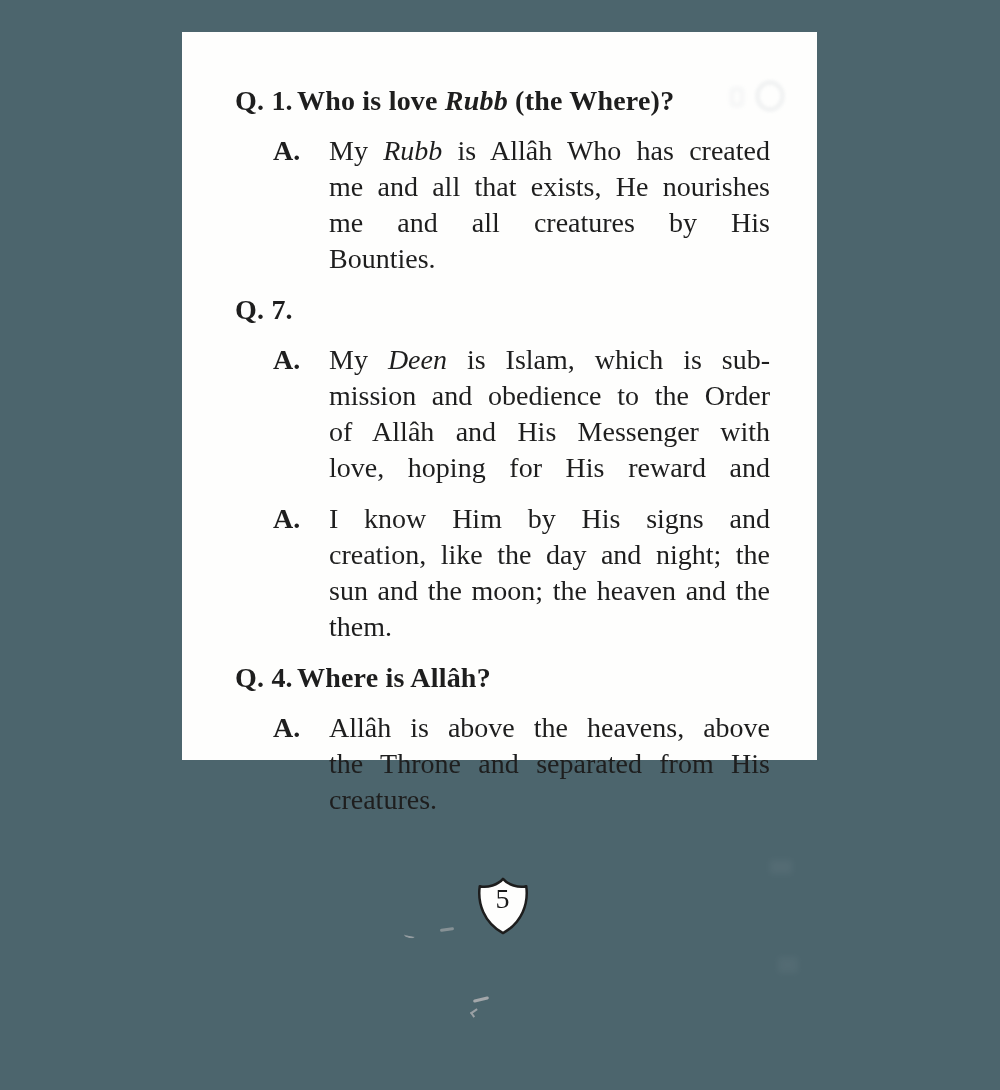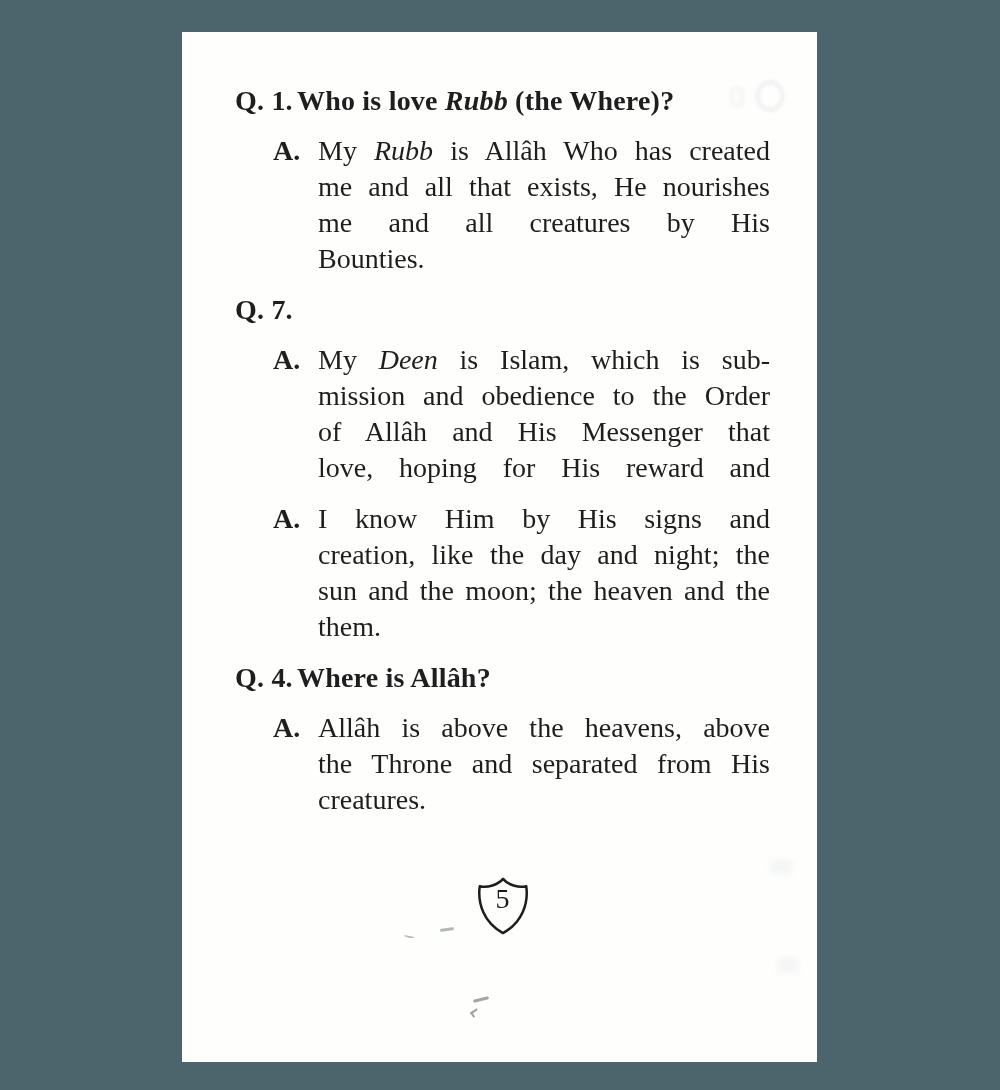--- a/index.html
+++ b/index.html
@@ -14,21 +14,21 @@
     background: #4c656d;
     font-family: "Liberation Serif", "DejaVu Serif", serif;
     position: relative;
   }
 
   .paper {
     position: absolute;
     left: 182px;
     top: 32px;
     width: 635px;
-    height: 1030px;
+    height: 728px;
     background: #fefefd;
     color: #1e1e1e;
   }
 
   .content {
     padding: 51px 47px 0 53px;
   }
 
   
   .q-row {
@@ -58,20 +58,21 @@
     font-size: 28px;
     line-height: 36px;
   }
   .a-label {
     flex: 0 0 45px;
     font-weight: 700;
   }
   .a-text {
     flex: 1;
     max-width: 452px;
+    margin-left: 11px;
   }
   .line {
     white-space: nowrap;
   }
   .line.j {
     white-space: normal;
     text-align: justify;
     text-align-last: justify;
   }
   .a-text em {
@@ -188,21 +189,21 @@
     </div>
 
     <div class="q-row">
       <span class="q-label">Q. 7.</span>
     </div>
     <div class="a-row">
       <span class="a-label">A.</span>
       <div class="a-text">
         <div class="line j"><span>My </span><em>Deen</em><span> is Islam, which is sub-</span></div>
         <div class="line j">mission and obedience to the Order</div>
-        <div class="line j">of Allâh and His Messenger that</div>
+        <div class="line j">of Allâh and His Messenger with</div>
         <div class="line j">love, hoping for His reward and</div>
       </div>
     </div>
 
     <div class="a-row">
       <span class="a-label">A.</span>
       <div class="a-text">
         <div class="line j"><span>I know Him by His signs and</span><em></em><span></span></div>
         <div class="line j">creation, like the day and night; the</div>
         <div class="line j">sun and the moon; the heaven and the</div>

